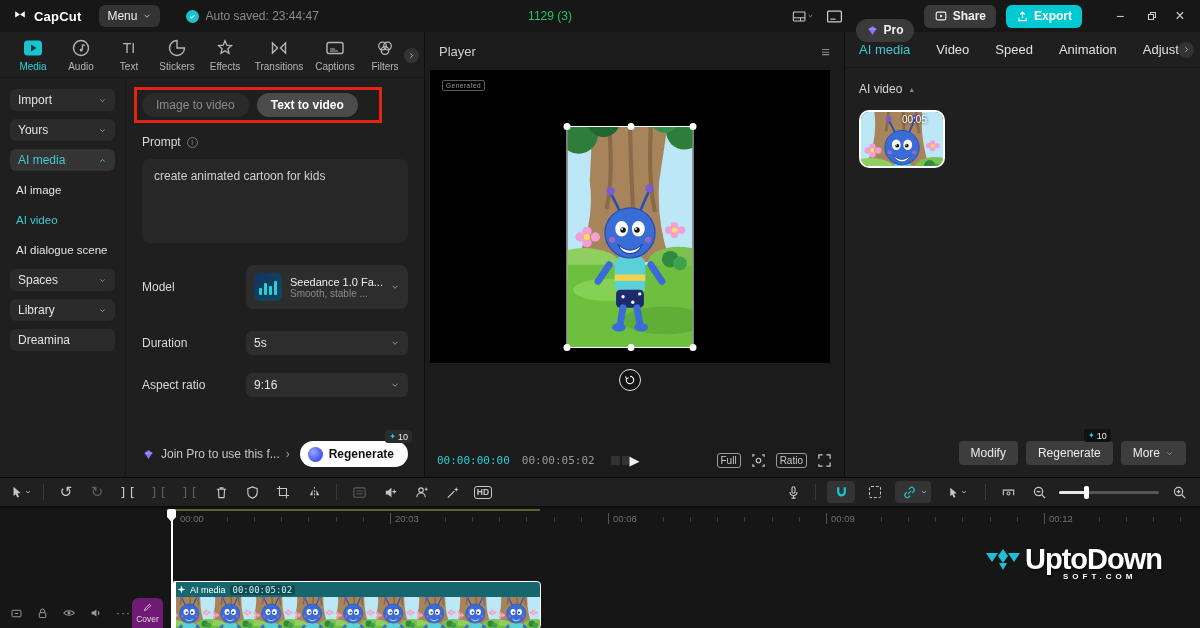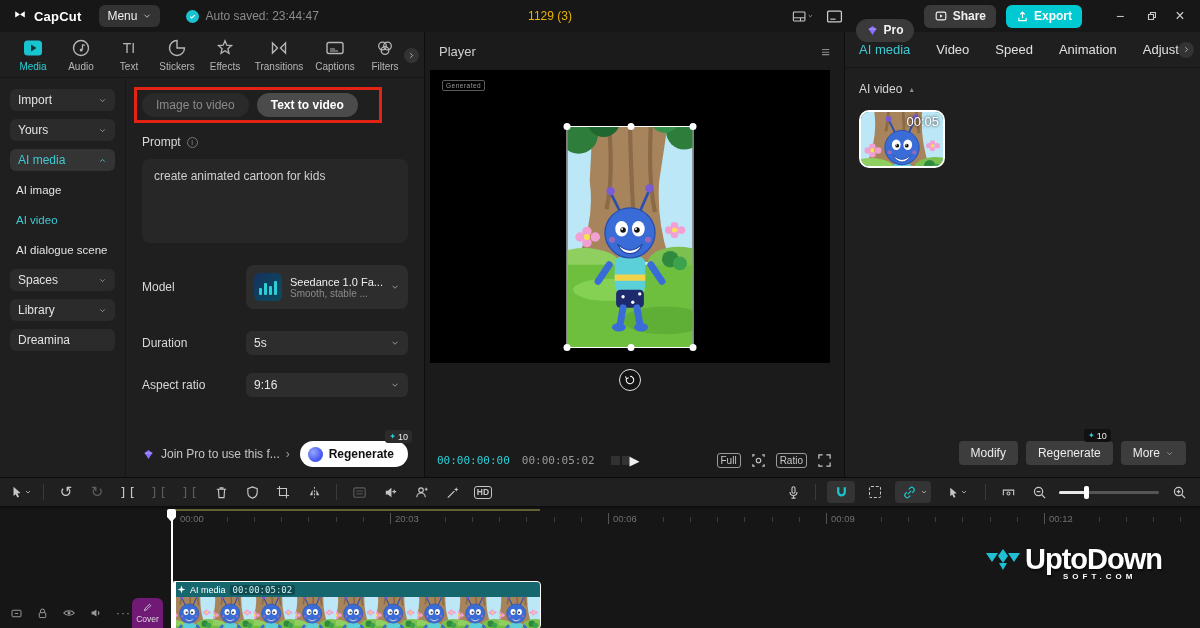--- a/index.html
+++ b/index.html
@@ -12,21 +12,21 @@
     background:#171717; display:flex; align-items:center; z-index:30; }
   .logo-wrap { display:flex; align-items:center; gap:6px; margin-left:12px; }
   .logo-txt { font-size:13px; font-weight:bold; color:#fff; letter-spacing:.2px; }
   .menu-pill { margin-left:18px; background:#333; border-radius:6px; height:22px;
     padding:0 8px; display:flex; align-items:center; gap:5px; font-size:12px; color:#eee; }
   .autosave { margin-left:26px; display:flex; align-items:center; gap:6px;
     font-size:12px; color:#8b8b8b; }
   .check-circle { width:13px; height:13px; border-radius:50%; background:#18c4cf;
     display:flex; align-items:center; justify-content:center; }
   #project-title { position:absolute; left:550px; top:9px; transform:translateX(-50%);
-    font-size:12px; color:#eab308; }
+    font-size:12px; color:#22c55e; }
   .tb-right { margin-left:auto; display:flex; align-items:center; gap:10px; margin-right:10px; }
   .pill-btn { height:23px; background:#3a3a3a; border-radius:6px; padding:0 10px;
     display:flex; align-items:center; gap:5px; font-size:12px; color:#f0f0f0; font-weight:bold; }
   .pill-pro { border-radius:12px;margin-top:28px; }
   .pill-export { background:#00c9d2; color:#fff; }
   .win-btn { color:#ccc; font-size:14px; width:20px; text-align:center; }
 
   
   #left-panel  { position:absolute; left:0; top:32px; width:425px; height:445px; background:#1f1f1f; border-right:1px solid #0d0d0d; }
   #player-panel{ position:absolute; left:425px; top:32px; width:420px; height:445px; background:#1b1b1b; border-right:1px solid #0d0d0d; }
@@ -118,21 +118,21 @@
     font-size:13px; color:#e0e0e0; border-bottom:1px solid #161616; position:relative; }
   .rp-tab.active { color:#3fc9d3; }
   .rp-chev { position:absolute; right:6px; width:16px; height:16px; border-radius:50%;
     background:#333; color:#bbb; display:flex; align-items:center; justify-content:center; }
   #rp-body { padding:14px; }
   .rp-section { font-size:12px; color:#d5d5d5; display:flex; align-items:center; gap:6px; }
   .rp-section .tri { font-size:7px; color:#8a8a8a; }
   #rp-thumb { margin-top:14px; width:86px; height:58px; border-radius:10px; border:2px solid #fff;
     overflow:hidden; position:relative; background:#274; }
   #rp-thumb svg { width:100%; height:100%; display:block; }
-  .thumb-time { position:absolute; right:4px; top:2px; font-size:13px; color:#fff;
+  .thumb-time { position:absolute; right:16px; top:2px; font-size:10px; color:#fff;
     text-shadow:0 0 3px rgba(0,0,0,.9); }
   #rp-actions { position:absolute; right:14px; bottom:12px; display:flex; gap:8px; }
   .rp-btn { position:relative; background:#3d3d3d; border-radius:4px; height:24px; padding:0 12px;
     display:flex; align-items:center; gap:5px; font-size:12px; color:#ececec; }
   .rp-btn .credit-badge { background:#111; top:-12px; right:2px; }
 
   
   #edit-toolbar { position:absolute; left:0; top:477px; width:1200px; height:30px; background:#202020;
     border-top:1px solid #0c0c0c; border-bottom:1px solid #0c0c0c; display:flex; align-items:center;
     padding:0 10px; gap:9px; z-index:20; }

